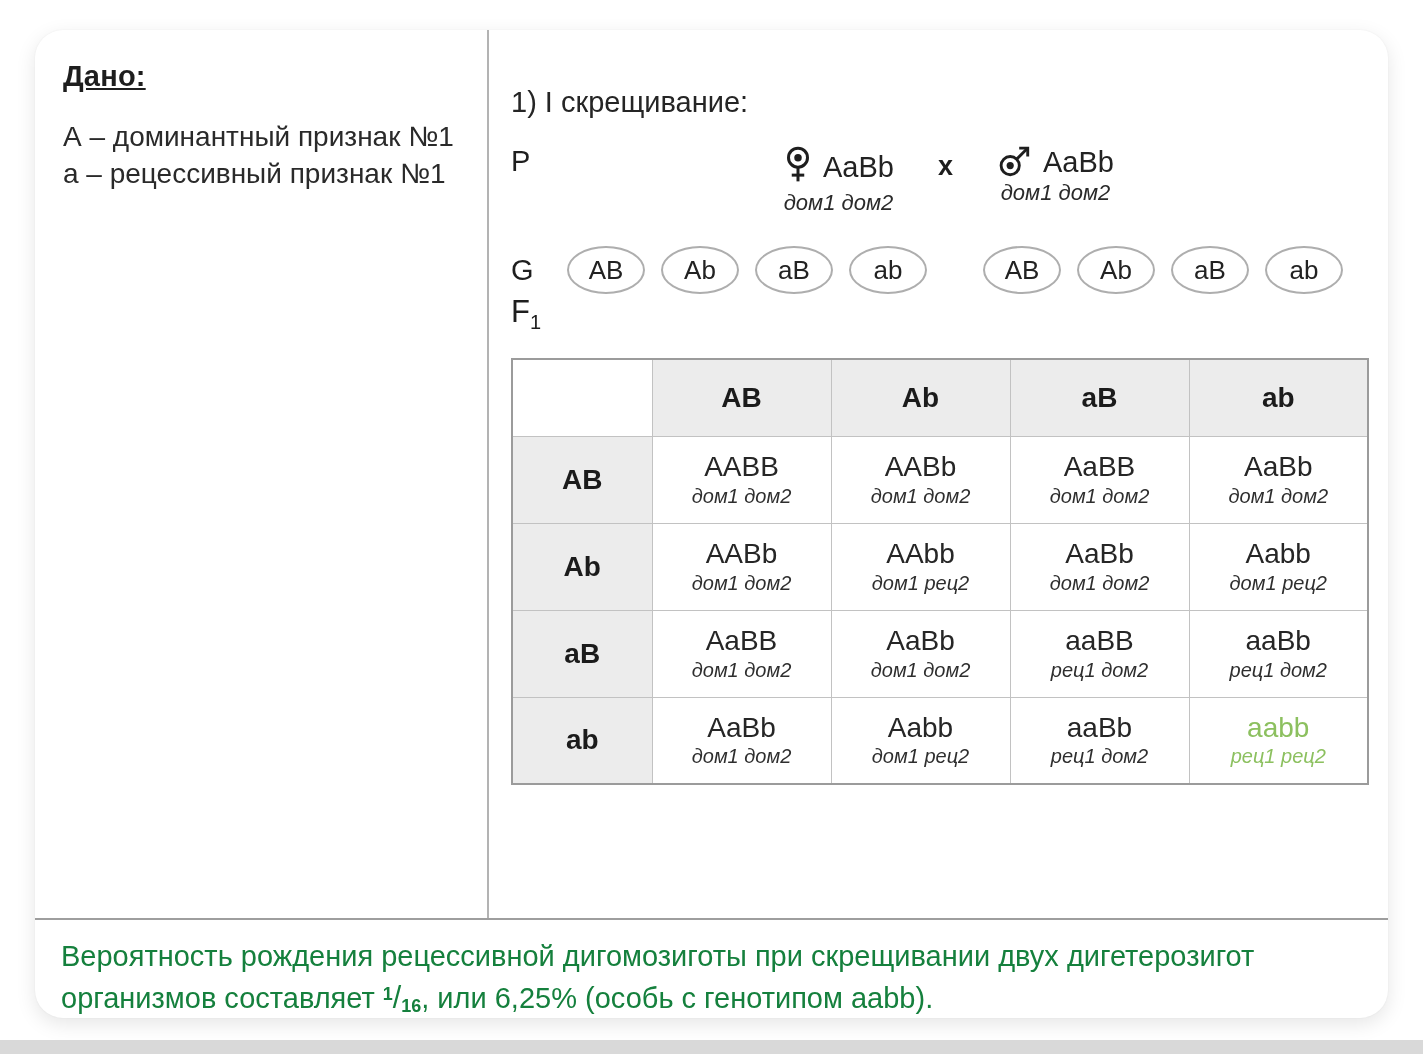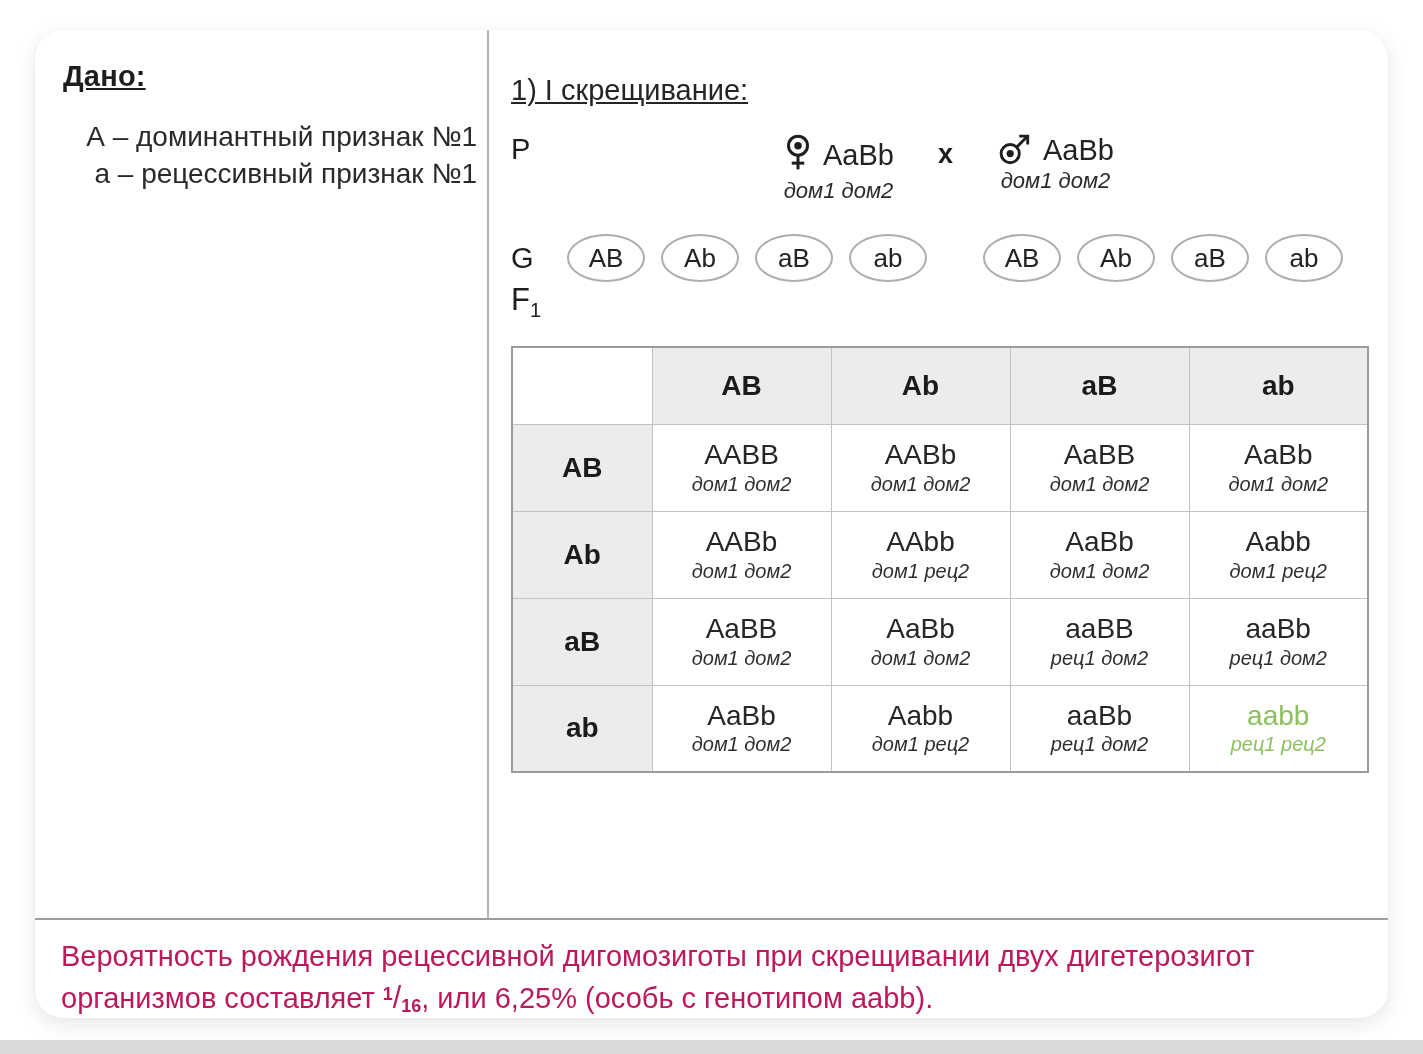--- a/index.html
+++ b/index.html
@@ -21,23 +21,23 @@
     display:flex;
     flex-direction:column;
   }
   .top-area { flex:1; display:flex; min-height:0; }
   .left-col { width:452px; padding:30px 10px 0 28px; }
   .v-divider { width:2px; background:#b3b3b3; }
   .right-col { flex:1; padding:26px 18px 0 22px; }
 
   .section-title { font-size:29px; font-weight:700; letter-spacing:0.2px;text-decoration:underline; }
   .given-lines { margin-top:26px; font-size:28px; font-weight:300; line-height:1.32; color:#2a2a2a; }
-  .given-lines div { white-space:nowrap;text-align:right; }
-
-  .step-line { margin-top:18px; font-size:29px; font-weight:300; color:#252525;text-decoration:underline; }
+  .given-lines div { white-space:nowrap; }
+
+  .step-line { margin-top:30px; font-size:29px; font-weight:300; color:#252525; }
 
   
   .p-row { margin-top:26px; display:flex; align-items:flex-start; }
   .row-letter { font-size:29px; font-weight:500; width:44px; }
   .parent-block { display:flex; flex-direction:column; align-items:center; }
   .parent-block.female { margin-left:228px; }
   .parent-block.male { margin-left:44px; }
   .parent-main { display:flex; align-items:center; gap:10px; }
   .parent-main svg { display:block; }
   .genotype-txt { font-size:29px; font-weight:300; color:#222; }
@@ -80,21 +80,21 @@
   table.punnett th { background:#ececec; font-size:28px; font-weight:700; color:#1b1b1b; }
   table.punnett th.corner { background:#ffffff; }
   td .geno { font-size:28px; font-weight:300; color:#262626; line-height:1.1; }
   td .pheno { font-size:20px; font-style:italic; font-weight:500; color:#2e2e2e; margin-top:2px; }
   td.green .geno, td.green .pheno { color:#8cc05f; }
 
   .h-divider { height:2px; background:#9e9e9e; }
 
   .conclusion {
     padding:16px 26px 0 26px;
-    font-size:29px; font-weight:300; color:#be185d;
+    font-size:29px; font-weight:300; color:#15803d;
     line-height:1.38;
   }
   .frac { font-weight:600; white-space:nowrap; }
   .frac sup { font-size:0.62em; vertical-align:0.45em; }
   .frac .slash { font-size:1.05em; font-weight:400; }
   .frac sub { font-size:0.62em; vertical-align:-0.2em; }
 
   .bottom-strip {
     position:absolute; left:0; bottom:0;
     width:100%; height:14px;

